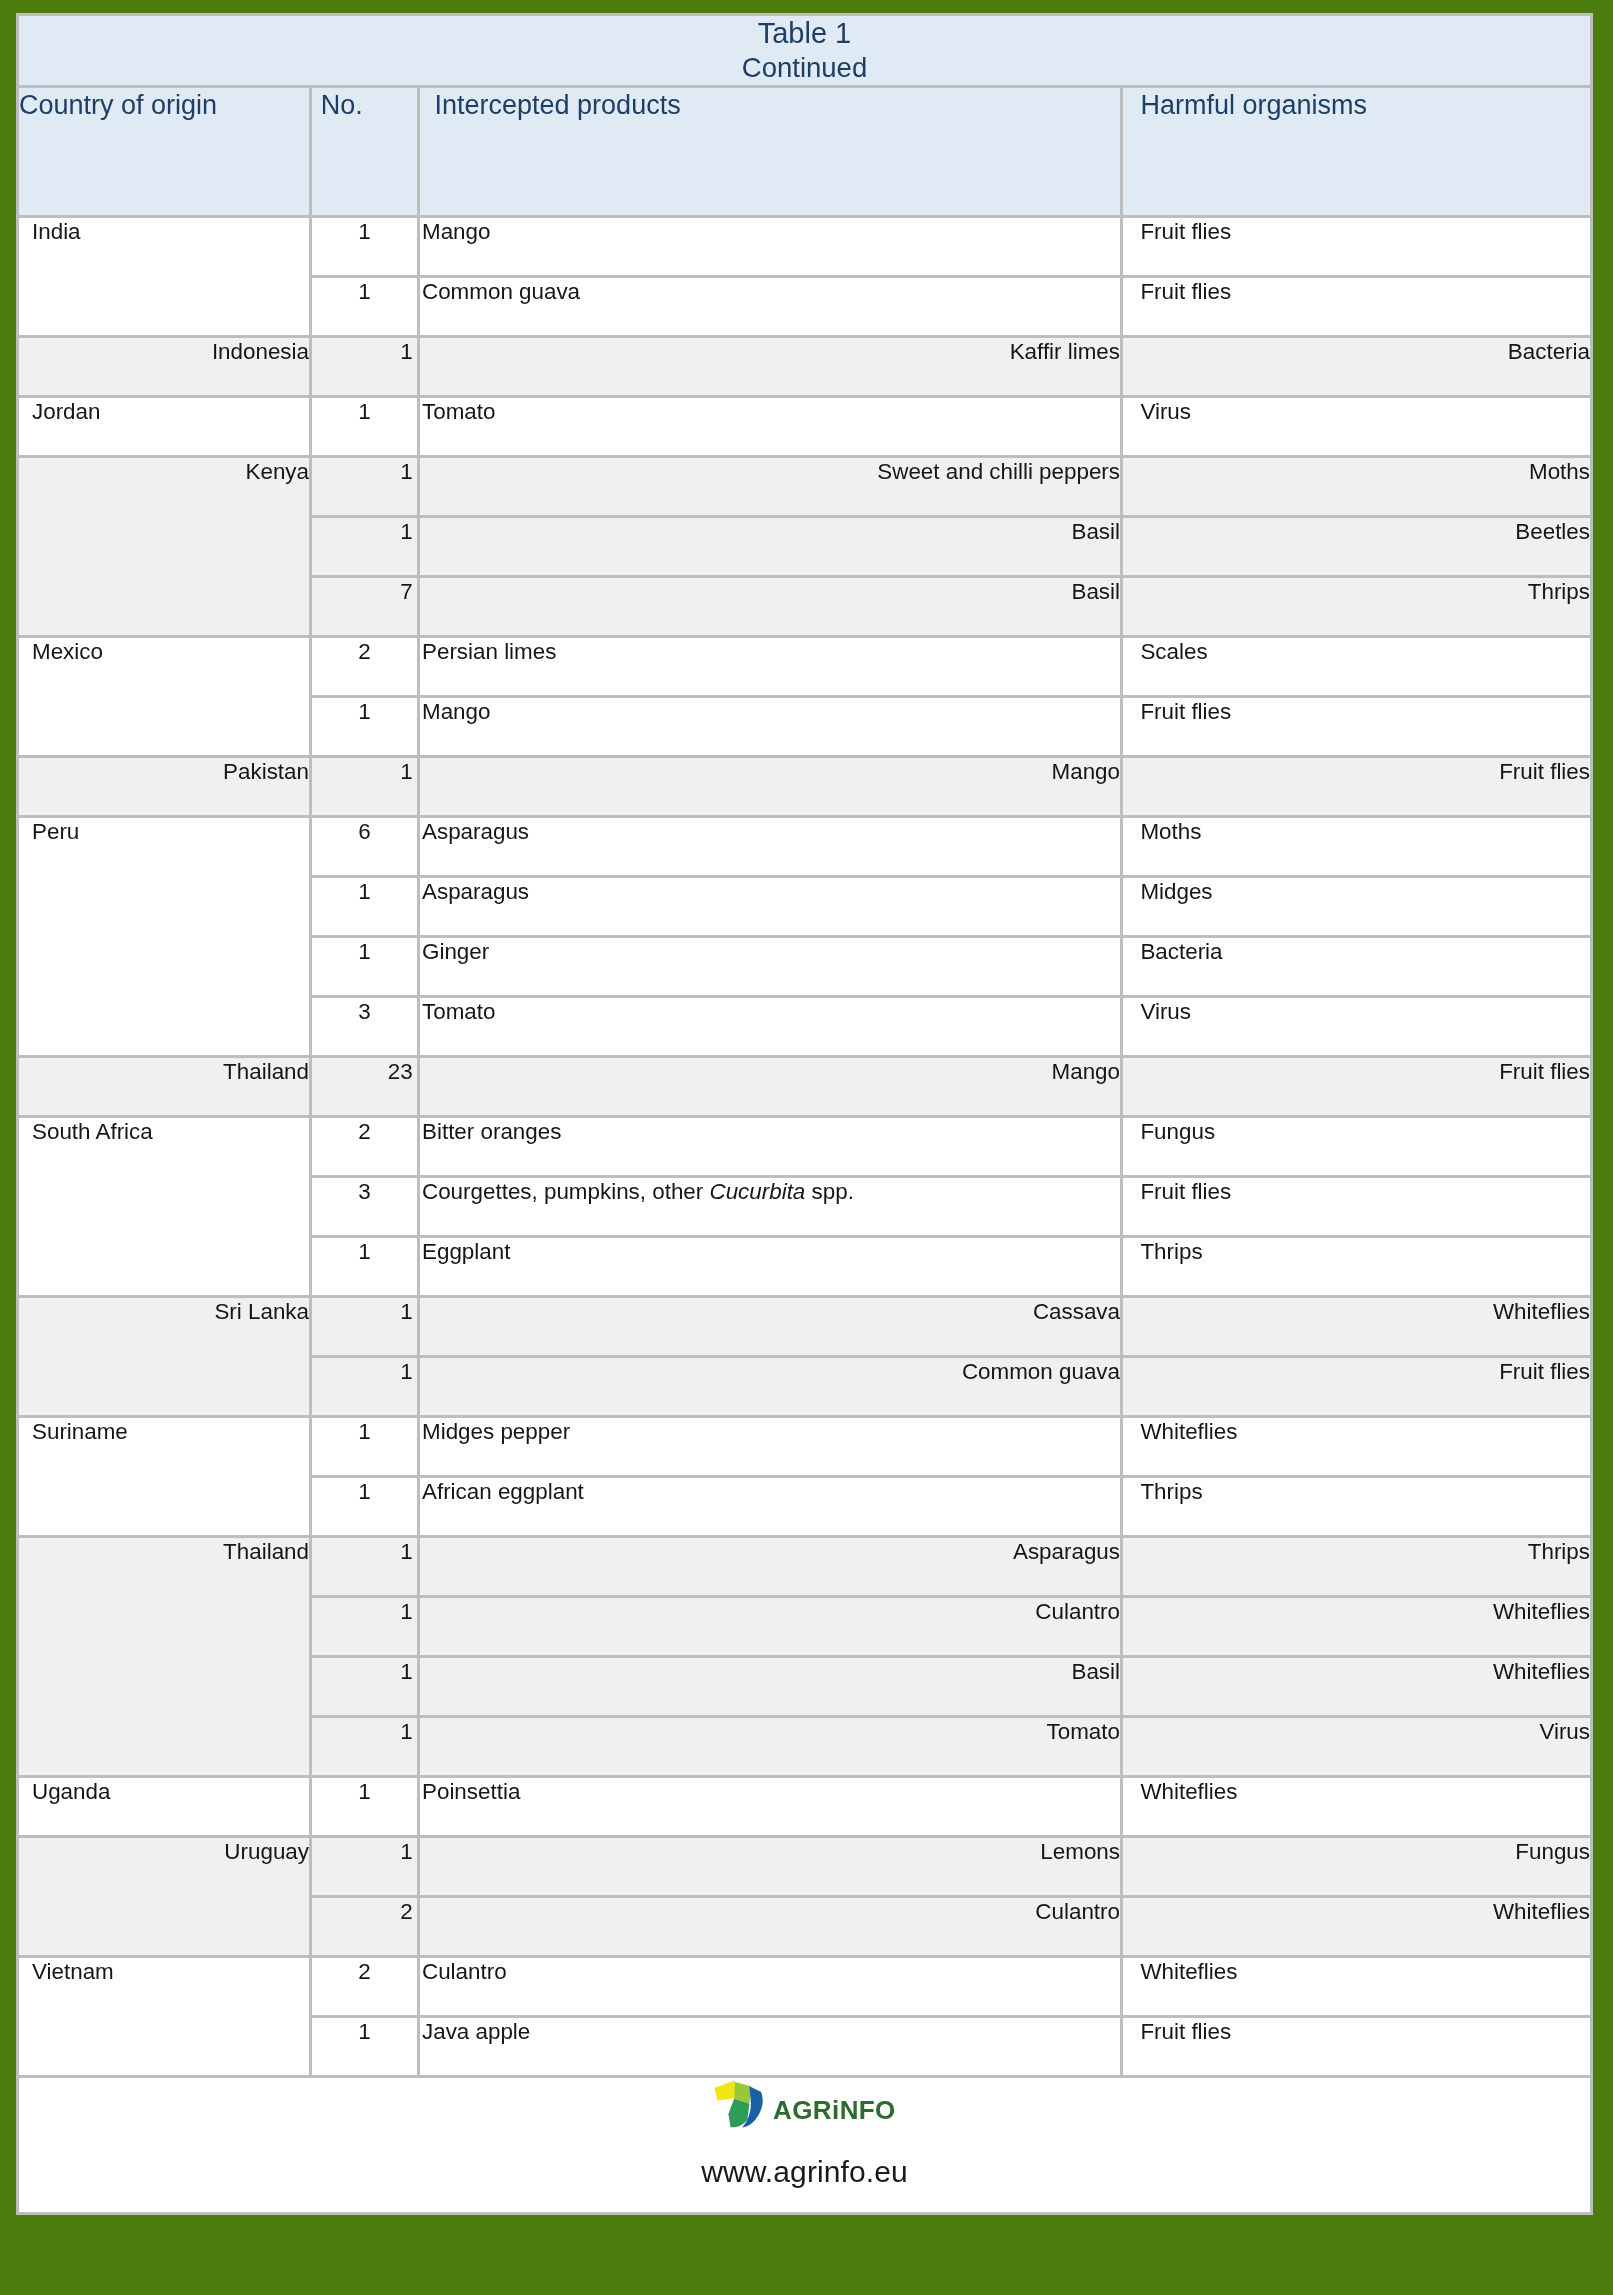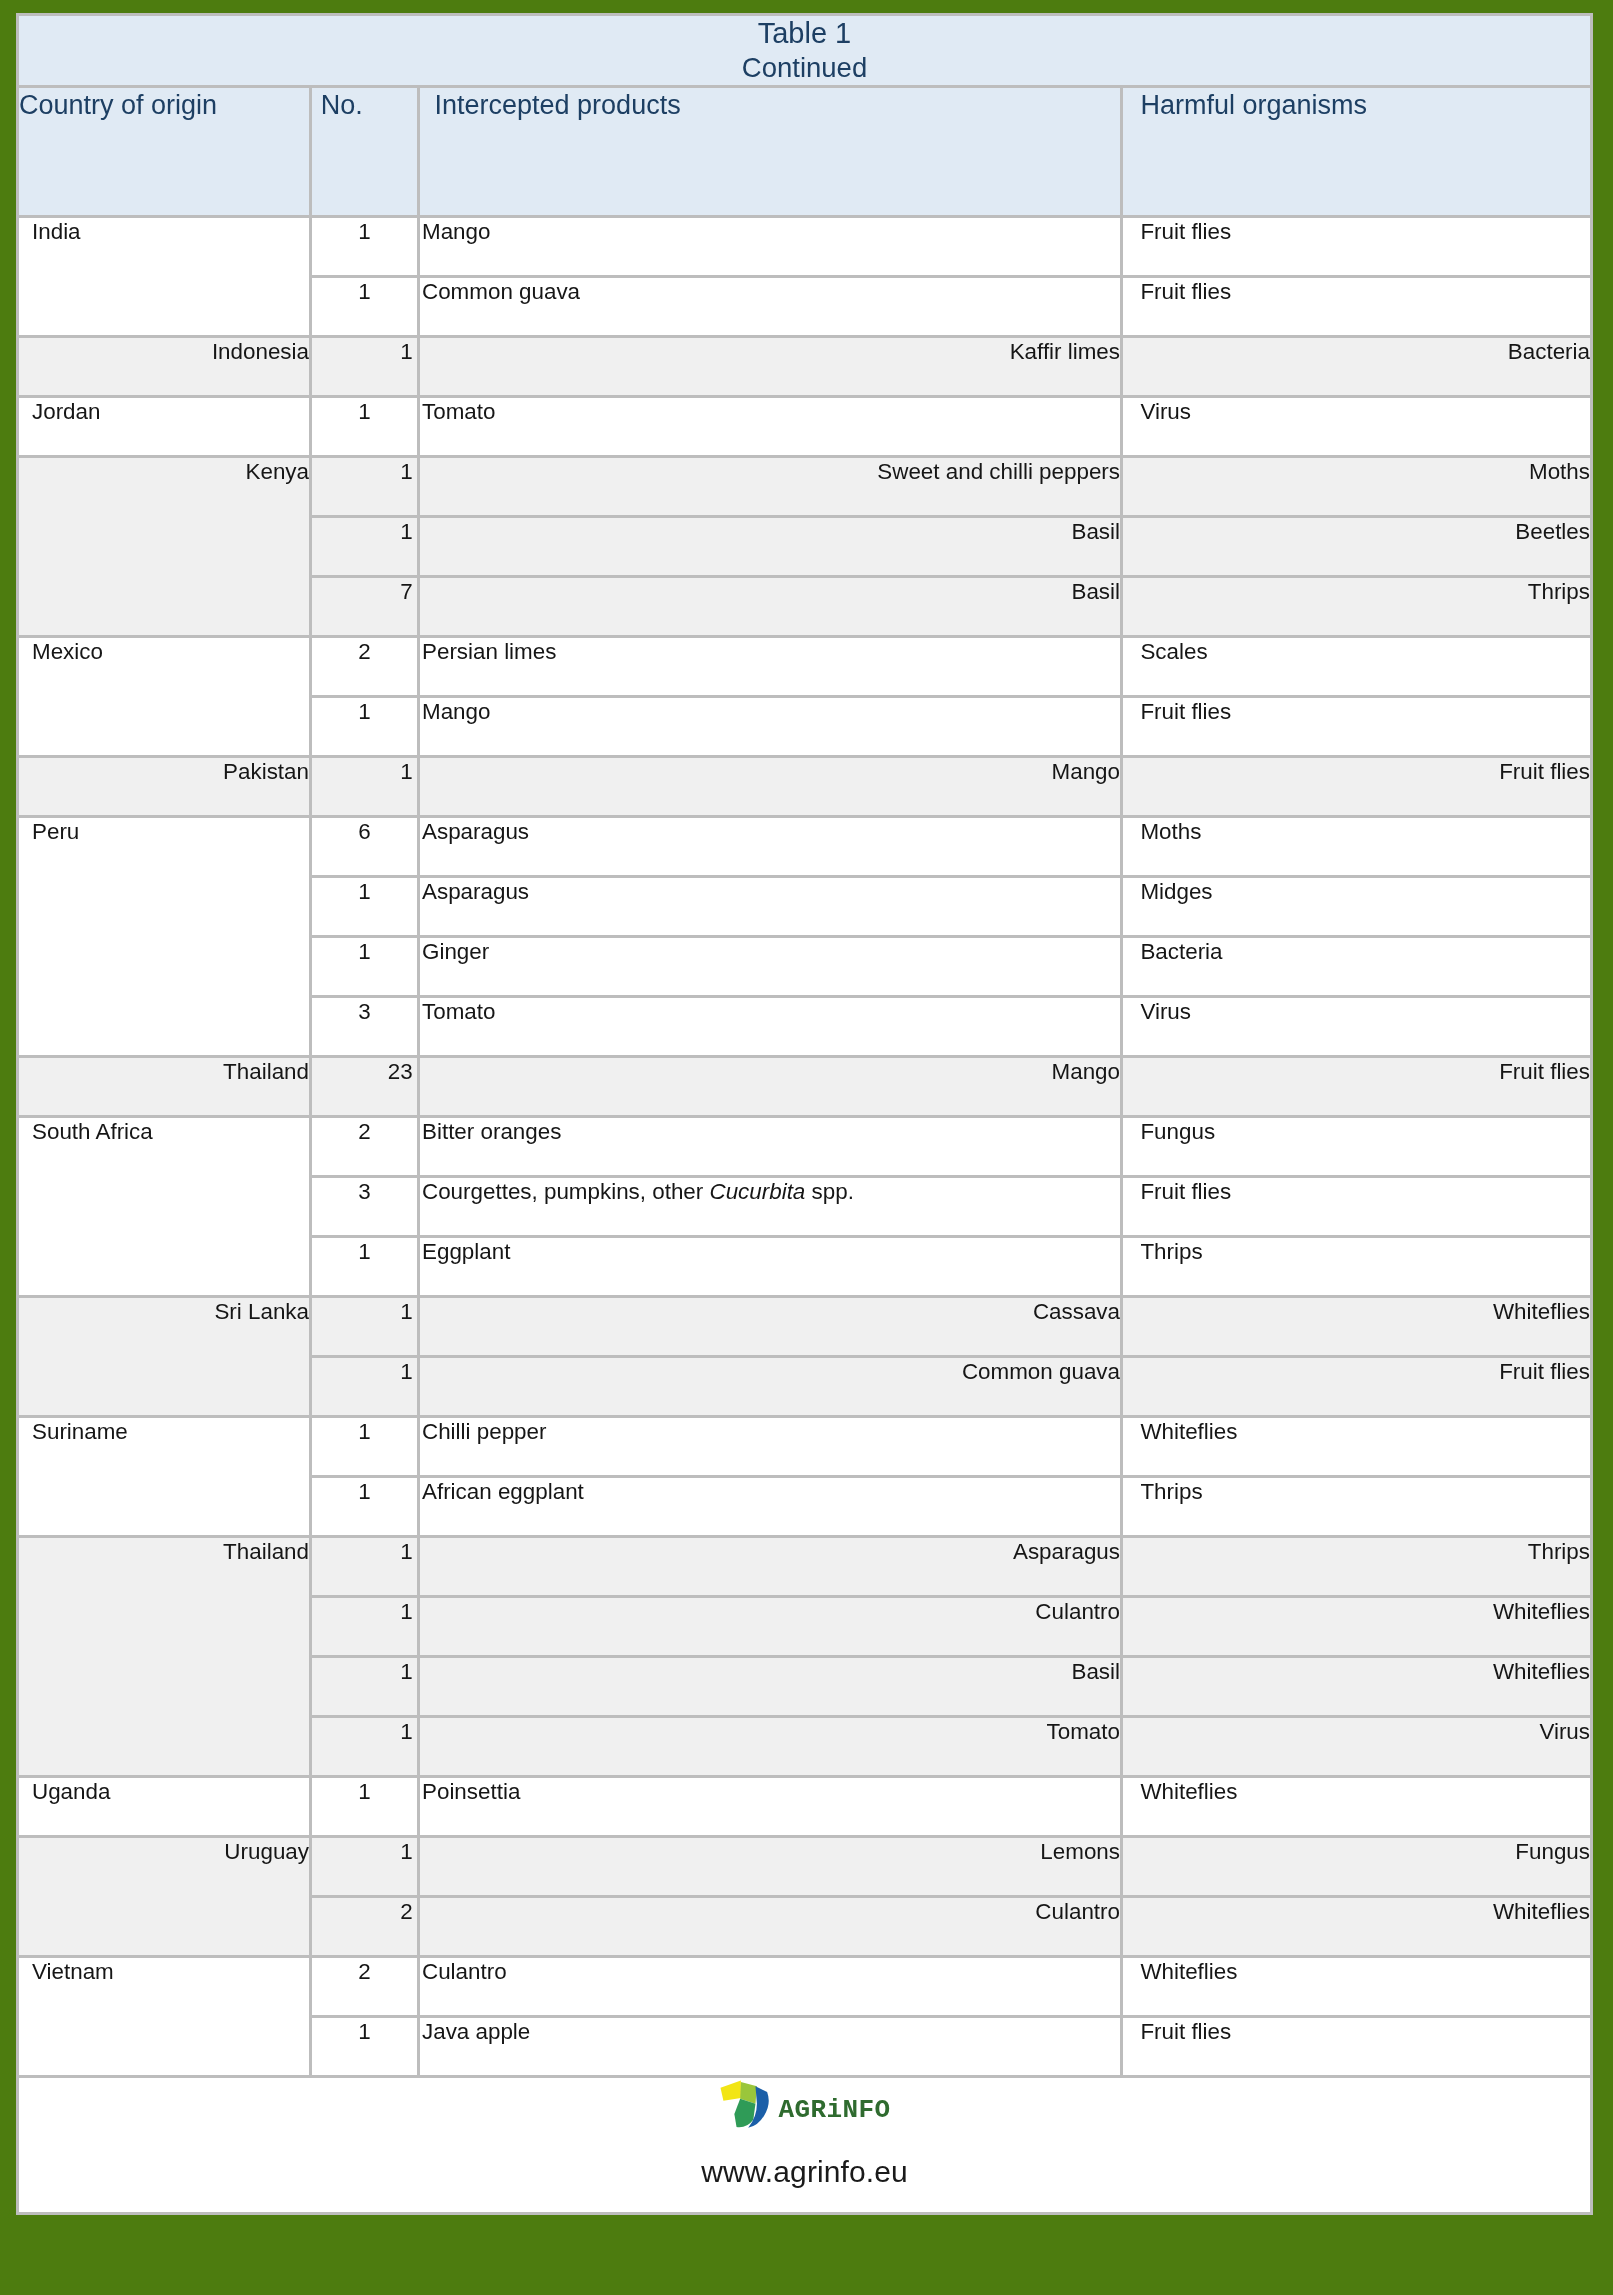--- a/index.html
+++ b/index.html
@@ -102,21 +102,21 @@
   }
   .logo-row {
     display: flex;
     align-items: center;
     justify-content: center;
     gap: 5.8px;
     height: 55px;
   }
   .logo-mark { display: block; }
   .logo-word {
-    font-family: Liberation Mono, monospace;
+    font-family: Liberation Sans, sans-serif;
     font-weight: bold;
     font-size: 26px;
     letter-spacing: 0.4px;
     color: #2f6b2f;
     line-height: 1;
     position: relative;
     top: 4.3px;
   }
   .logo-url {
     font-size: 30px;
@@ -260,21 +260,21 @@
           <td class="cell org">Whiteflies</td>
         </tr>
         <tr class="alt">
           <td class="cell num">1</td>
           <td class="cell prod">Common guava</td>
           <td class="cell org">Fruit flies</td>
         </tr>
         <tr>
           <td class="cell country" rowspan="2">Suriname</td>
           <td class="cell num">1</td>
-          <td class="cell prod">Chilli pepper</td>
+          <td class="cell prod">Midges pepper</td>
           <td class="cell org">Whiteflies</td>
         </tr>
         <tr>
           <td class="cell num">1</td>
           <td class="cell prod">African eggplant</td>
           <td class="cell org">Thrips</td>
         </tr>
         <tr class="alt">
           <td class="cell country" rowspan="4">Thailand</td>
           <td class="cell num">1</td>

